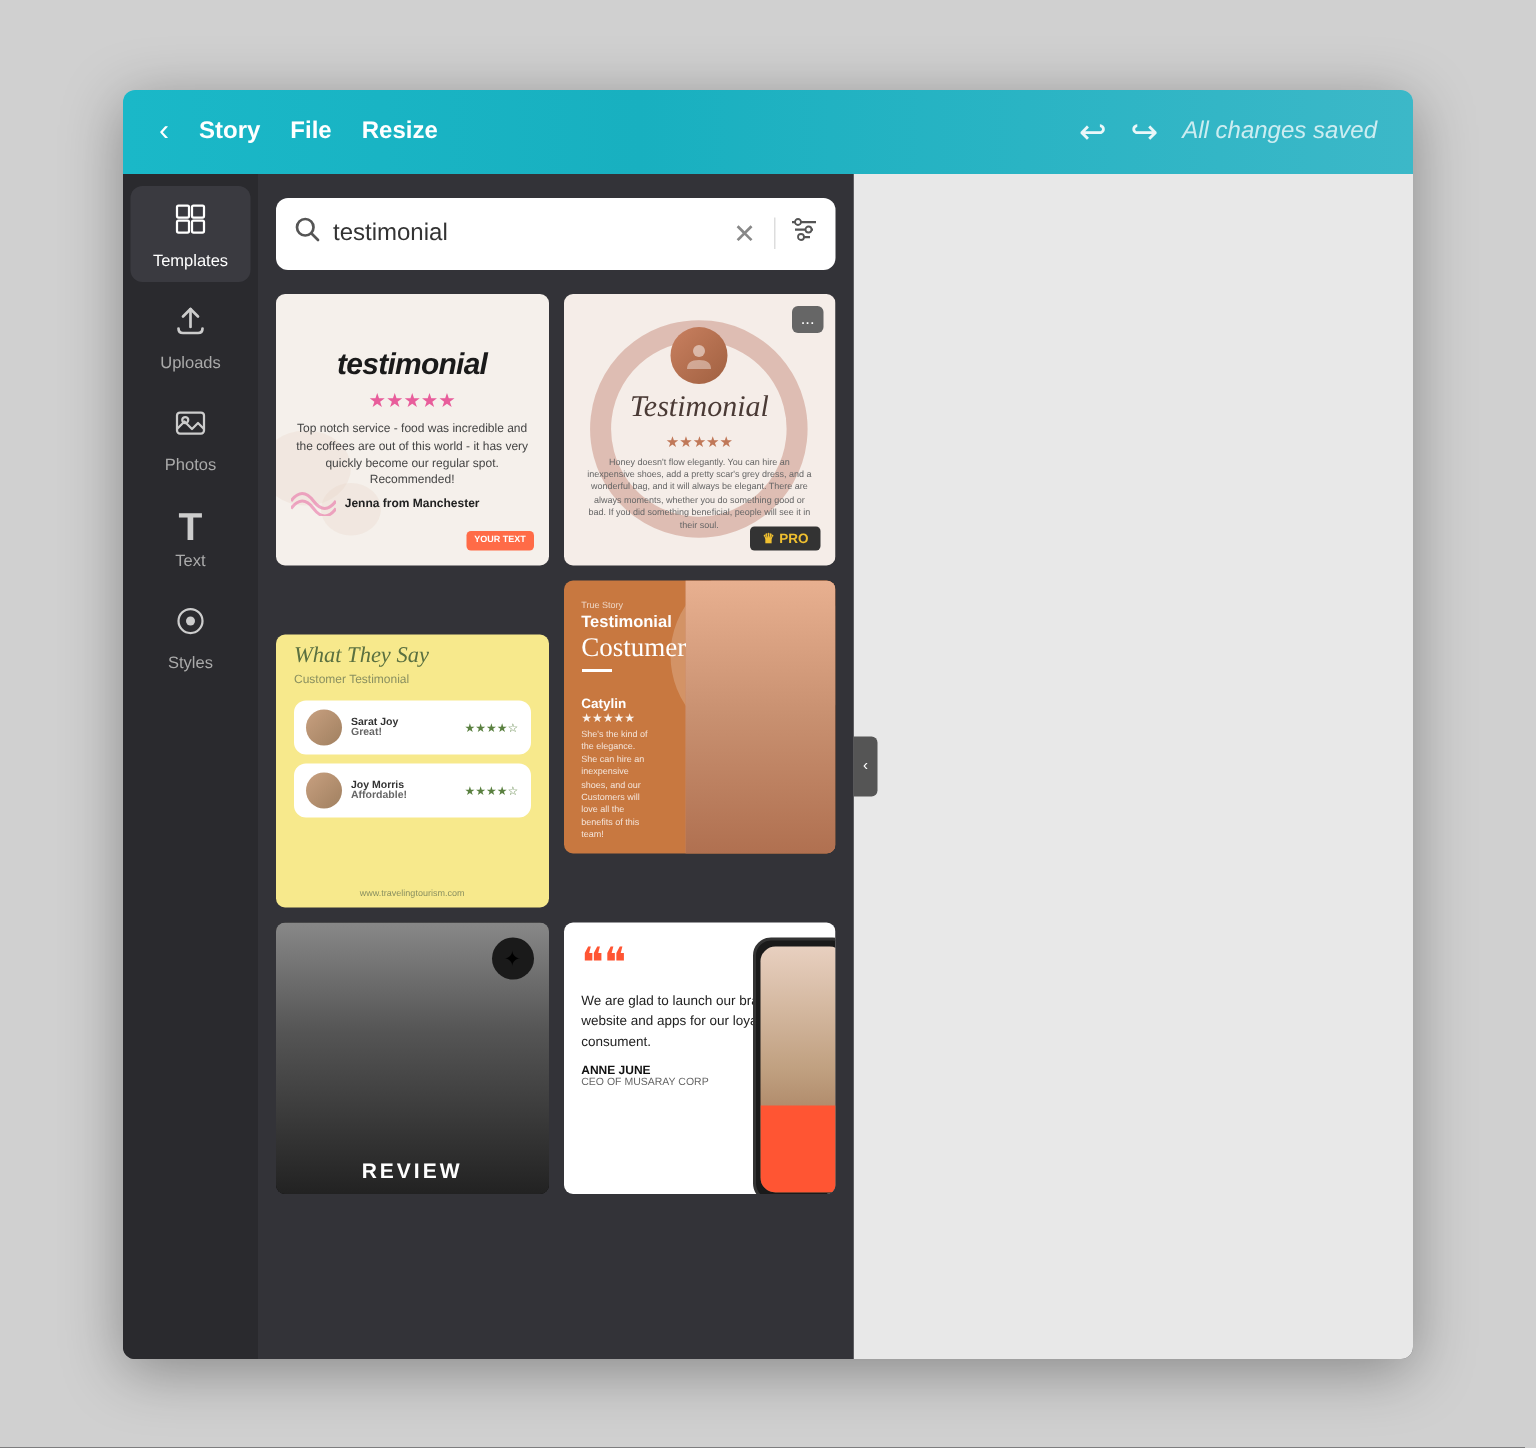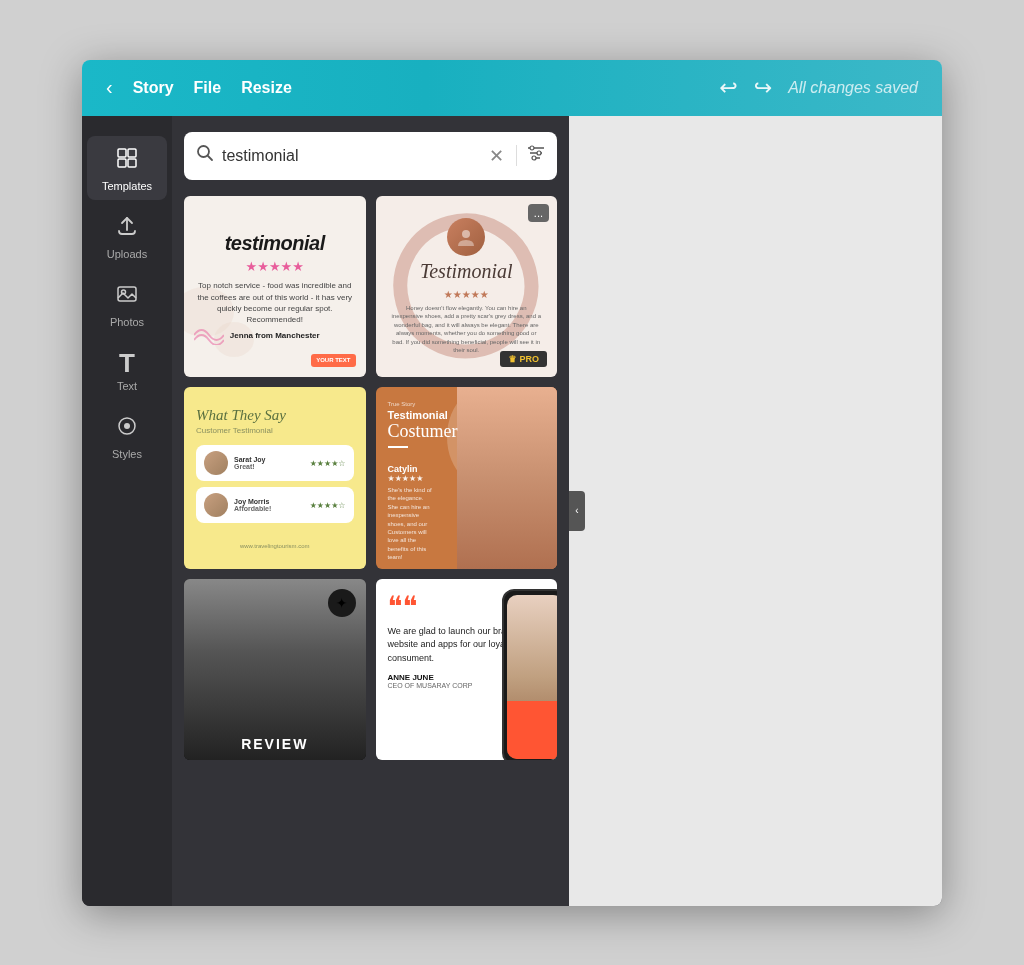--- a/index.html
+++ b/index.html
@@ -66,21 +66,21 @@
       background: #2a2a2e;
       min-height: 790px;
     }
     
     .sidebar {
       width: 90px;
       background: #2a2a2e;
       display: flex;
       flex-direction: column;
       align-items: center;
-      padding-top: 20px;
+      padding-top: 8px;
       gap: 4px;
     }
     .sidebar-item {
       display: flex;
       flex-direction: column;
       align-items: center;
       justify-content: center;
       width: 80px;
       padding: 10px 4px 8px;
       border-radius: 8px;
@@ -340,21 +340,22 @@
       z-index: 2;
       display: flex;
       align-items: center;
       gap: 3px;
     }
     
     .card3 {
       background: #f7e98c;
       display: flex;
       flex-direction: column;
-      padding: 20px 12px;
+      padding: 6px 12px;
+      margin-top: 36px;
     }
     .card3-title {
       font-size: 15px;
       font-style: italic;
       color: #5a7040;
       font-family: Georgia, serif;
       margin-bottom: 2px;
     }
     .card3-subtitle {
       font-size: 8px;

